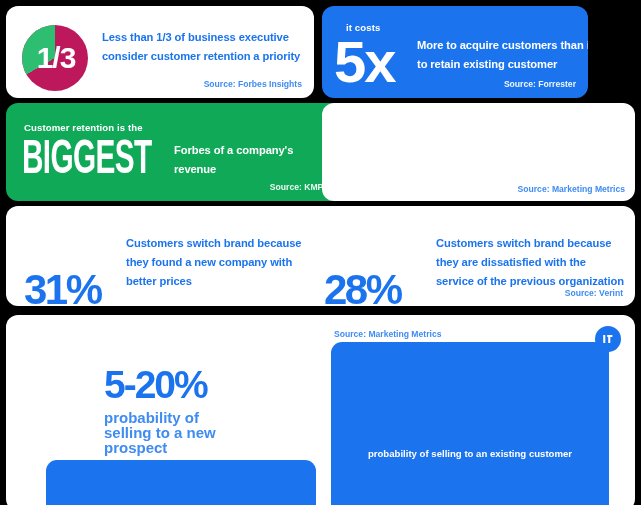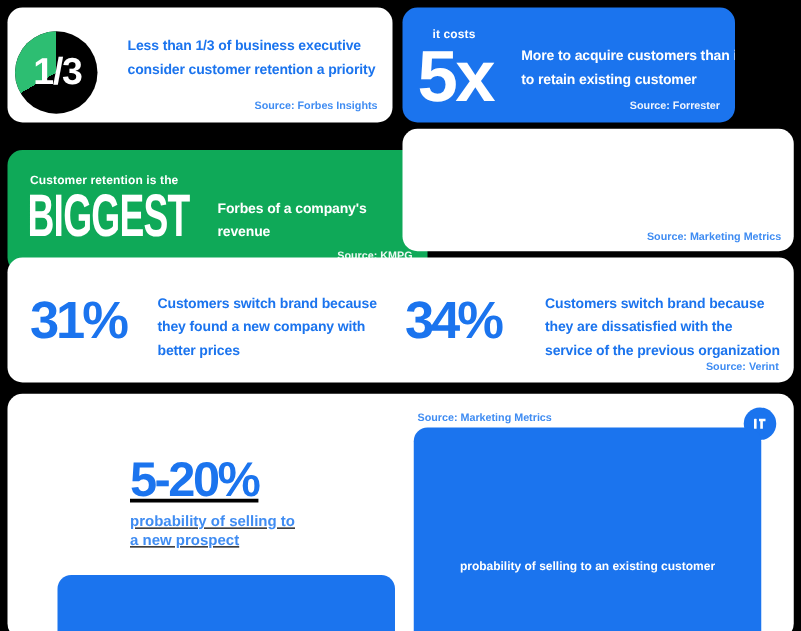--- a/index.html
+++ b/index.html
@@ -56,24 +56,24 @@
     font-weight: 700;
     letter-spacing: -2px;
     line-height: 1;
   }
   .bignum.on-dark { color: #ffffff; }
 
   
   #card-thirds { left: 6px;  top: 6px;  width: 308px; height: 92px; }
   .pie {
     position: absolute;
-    left: 6px; top: 19px;
+    left: 16px; top: 19px;
     width: 66px; height: 66px;
     border-radius: 50%;
-    background: #000000;
+    background: #be185d;
   }
   .pie-wedge {
     position: absolute;
     inset: 0;
     border-radius: 50%;
     background: conic-gradient(from 240deg, #2DBE72 0deg 120deg, rgba(0,0,0,0) 120deg 360deg);
   }
   .pie-label {
     position: absolute;
     inset: 0;
@@ -102,21 +102,21 @@
   }
   #card-5x .bignum {
     position: absolute;
     left: 12px; top: 27px;
     font-size: 58px;
   }
   #card-5x .body-text { position: absolute; left: 95px; top: 30px; width: 210px; }
   #card-5x .source    { right: 12px; bottom: 9px; }
 
   
-  #card-biggest { left: 6px; top: 120px; width: 336px; height: 98px; }
+  #card-biggest { left: 6px; top: 103px; width: 336px; height: 98px; }
   #card-biggest .kicker { left: 18px; top: 19px; font-size: 9.6px; }
   .biggest-word {
     position: absolute;
     left: 16px; top: 30px;
     color: #ffffff;
     font-size: 48px;
     font-weight: 700;
     line-height: 1;
     letter-spacing: -1px;
     transform: scaleX(.62);
@@ -151,20 +151,21 @@
   #card-60 .body-text { position: absolute; left: 108px; top: 22px; width: 200px; }
   #card-60 .source    { right: 10px; bottom: 7px; }
 
   
   #card-switch { left: 6px; top: 206px; width: 629px; height: 100px; }
   .stat-block { position: absolute; top: 0; height: 100%; }
   .stat-block .bignum {
     position: absolute;
     font-size: 42px;
     letter-spacing: -2.5px;
+    margin-top: 34px;
   }
   #stat-31 { left: 0; width: 314px; }
   #stat-31 .bignum    { left: 18px; top: 29px; }
   #stat-31 .body-text { position: absolute; left: 120px; top: 28px; width: 180px; }
   #stat-34 { left: 314px; width: 315px; }
   #stat-34 .bignum    { left: 4px; top: 29px; }
   #stat-34 .body-text { position: absolute; left: 116px; top: 28px; width: 190px; }
   #stat-34 .source    { right: 12px; bottom: 8px; }
 
   
@@ -182,27 +183,27 @@
     right: 14px; top: 11px;
     width: 26px; height: 26px;
     border-radius: 50%;
     background: #1B74EE;
     display: flex;
     align-items: center;
     justify-content: center;
   }
   .logo-badge svg { display: block; }
 
-  .prospect-block { position: absolute; left: 98px; top: 50px; width: 210px; text-decoration: underline; }
+  .prospect-block { position: absolute; left: 98px; top: 50px; width: 210px; }
   .prospect-block .bignum { font-size: 39px; letter-spacing: -2px; display: block; }
   .prospect-caption {
     display: block;
     margin-top: 6px;
     color: #3F8CF2;
-    font-size: 12px;
+    font-size: 15px;
     font-weight: 600;
     line-height: 15px;
     width: 140px;
   }
   .blue-strip {
     position: absolute;
     left: 40px; top: 145px;
     width: 270px; height: 60px;
     background: #1B74EE;
     border-radius: 11px;
@@ -262,21 +263,21 @@
   <div class="card white" id="card-60">
     <div class="source">Source: Marketing Metrics</div>
   </div>
 
   <div class="card white" id="card-switch">
     <div class="stat-block" id="stat-31">
       <div class="bignum">31%</div>
       <div class="body-text">Customers switch brand because they found a new company with better prices</div>
     </div>
     <div class="stat-block" id="stat-34">
-      <div class="bignum">34%</div>
+      <div class="bignum">28%</div>
       <div class="body-text">Customers switch brand because they are dissatisfied with the service of the previous organization</div>
       <div class="source">Source: Verint</div>
     </div>
   </div>
 
   <div class="card white" id="card-bottom">
 
     <div class="source-tl">Source: Marketing Metrics</div>
 
     <div class="logo-badge">

